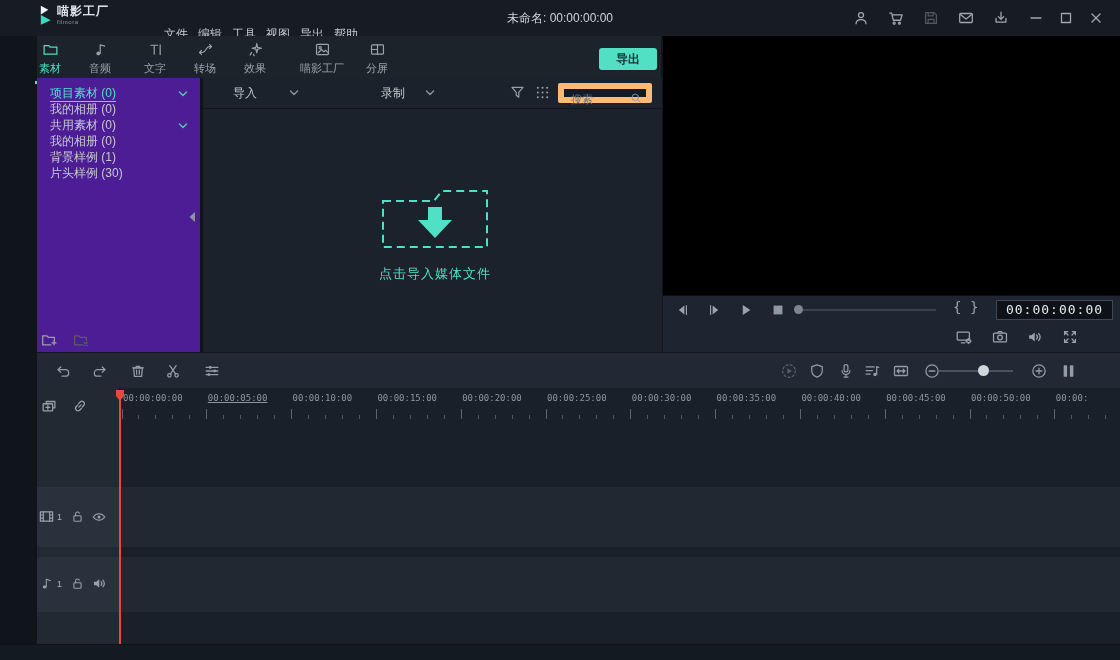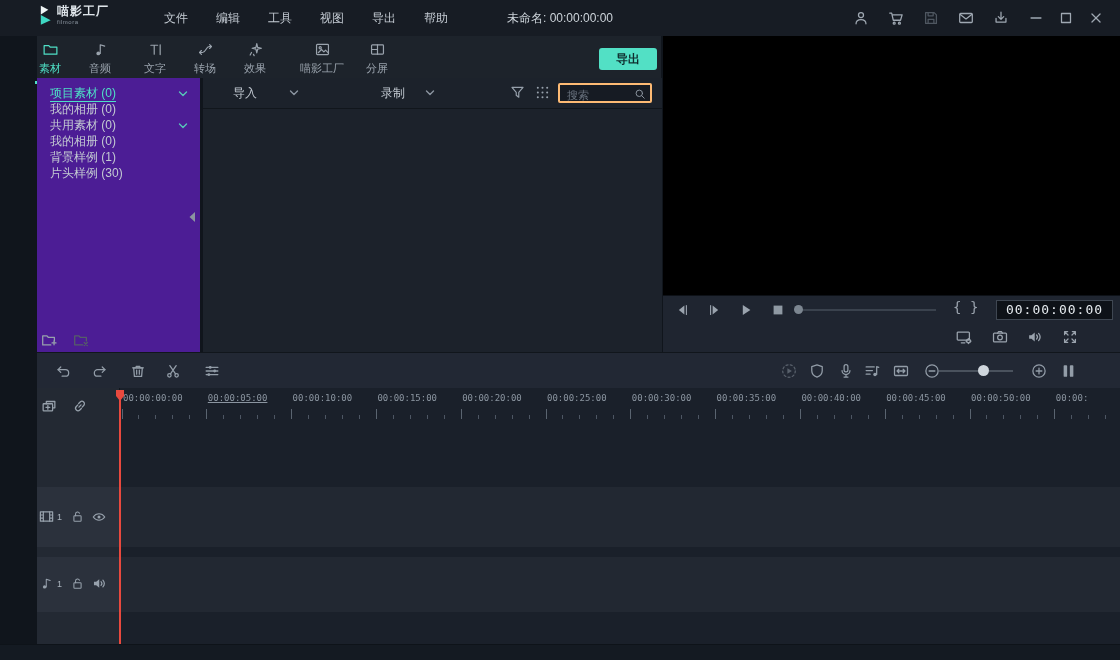--- a/index.html
+++ b/index.html
@@ -7,21 +7,21 @@
        font-family:"Liberation Sans","DejaVu Sans",sans-serif;color:#c8cfd6;cursor:default;
        -webkit-font-smoothing:antialiased;}
   svg.ic{fill:none;stroke:currentColor;stroke-width:1.4;stroke-linecap:round;stroke-linejoin:round;display:block;}
   
   .titlebar{position:absolute;left:0;top:0;width:1120px;height:36px;background:#171c24;}
   .logo{position:absolute;left:38px;top:4px;display:flex;align-items:center;gap:4px;}
   .logo-mark{width:15px;height:22px;}
   .logo-txt{display:flex;flex-direction:column;line-height:1;}
   .logo-title{font-size:12px;font-weight:bold;color:#dfe5ea;letter-spacing:1px;}
   .logo-sub{font-size:6px;color:#8b95a0;margin-top:2px;letter-spacing:.5px;}
-  .menu-bar{position:absolute;left:159px;top:8px;height:36px;display:flex;gap:18px;}
+  .menu-bar{position:absolute;left:159px;top:16px;height:36px;display:flex;align-items:center;gap:0;}
   .menu-item{font-size:12px;color:#c3cad2;padding:2px 5px;cursor:pointer;}
   .proj-title{position:absolute;left:0;right:0;top:0;height:36px;line-height:36px;text-align:center;
               font-size:12px;color:#cdd4da;pointer-events:none;}
   .win-tools{position:absolute;right:3px;top:0;height:36px;display:flex;align-items:center;}
   .tbtn{width:18px;height:18px;color:#9fa8b2;margin-right:17px;cursor:pointer;}
   .tbtn.small{margin-right:12px;}
   .tbtn.dim{color:#4f5761;}
   
   .ribbon{position:absolute;left:37px;top:36px;width:624px;height:42px;background:#1d232b;border-bottom:1px solid #11161c;}
   .tab{position:absolute;top:3px;transform:translateX(-50%);display:flex;flex-direction:column;align-items:center;
@@ -43,21 +43,21 @@
   .side-foot{position:absolute;left:3px;top:253px;display:flex;gap:14px;}
   .side-foot .ic{width:18px;height:18px;}
   .fbtn{color:#97a1ac;cursor:pointer;}
   .fbtn.dim{color:#555e68;}
   
   .media{position:absolute;left:200px;top:78px;width:462px;height:274px;background:#1c222b;border-left:3px solid #10151c;box-sizing:border-box;}
   .media-toolbar{position:absolute;left:0;top:0;right:0;height:30px;border-bottom:1px solid #11161c;}
   .mt-label{position:absolute;top:0;height:30px;line-height:30px;font-size:12px;color:#c3cad2;cursor:pointer;}
   .mt-chev{position:absolute;top:11px;width:10px;height:8px;color:#8b95a0;cursor:pointer;}
   .mt-ic{position:absolute;top:6px;width:17px;height:17px;color:#97a1ac;cursor:pointer;}
-  .search-box{position:absolute;left:355px;top:5px;width:94px;height:20px;background:#161b23;border:2px solid #fdba74;
+  .search-box{position:absolute;left:355px;top:5px;width:94px;height:20px;background:#161b23;border:6px solid #fdba74;
               border-radius:2px;box-sizing:border-box;}
   .search-box input{position:absolute;left:5px;top:0;width:68px;height:18px;background:transparent;border:none;outline:none;
                     color:#aab3bd;font-size:11px;font-family:inherit;}
   .search-box input::placeholder{color:#6b7480;}
   .search-ic{position:absolute;right:3px;top:2px;width:14px;height:14px;color:#8b95a0;}
   .dropzone{position:absolute;left:175px;top:105px;width:114px;height:110px;cursor:pointer;text-align:center;}
   .dz-text{position:absolute;left:-60px;right:-60px;top:82px;font-size:13px;color:#4fe0c6;letter-spacing:1px;}
   
   .preview{position:absolute;left:663px;top:36px;width:457px;height:259px;background:#000;}
   .pv-controls{position:absolute;left:663px;top:295px;width:457px;height:57px;background:#1f2530;border-top:1px solid #0d1117;}
@@ -440,20 +440,27 @@
         </svg>
       <svg class="ic mt-ic" style="left:331px">
           <use href="#i-grid"></use>
         </svg>
       <div class="search-box">
         <input type="text" placeholder="搜索" style="">
         <svg class="ic search-ic">
             <use href="#i-search"></use>
           </svg>
       </div>
+    </div>
+    <div class="dropzone">
+      <svg width="114" height="70" viewBox="0 0 114 70">
+        <path d="M5 18 L56 18 L64 8 L109 8 L109 64 L5 64 Z" fill="none" stroke="#4fe0c6" stroke-width="2" stroke-dasharray="8 5"></path>
+        <path d="M50 24 h14 v13 h10 L57 55 40 37 h10 z" fill="#4fe0c6" stroke="none"></path>
+      </svg>
+      <div class="dz-text">点击导入媒体文件</div>
     </div>
   </section>
 
   <div class="preview"></div>
   <div class="pv-controls">
     <svg class="ic pv-ic" style="left:11px">
         <use href="#i-prevframe"></use>
       </svg>
     <svg class="ic pv-ic" style="left:44px">
         <use href="#i-nextframe"></use>

